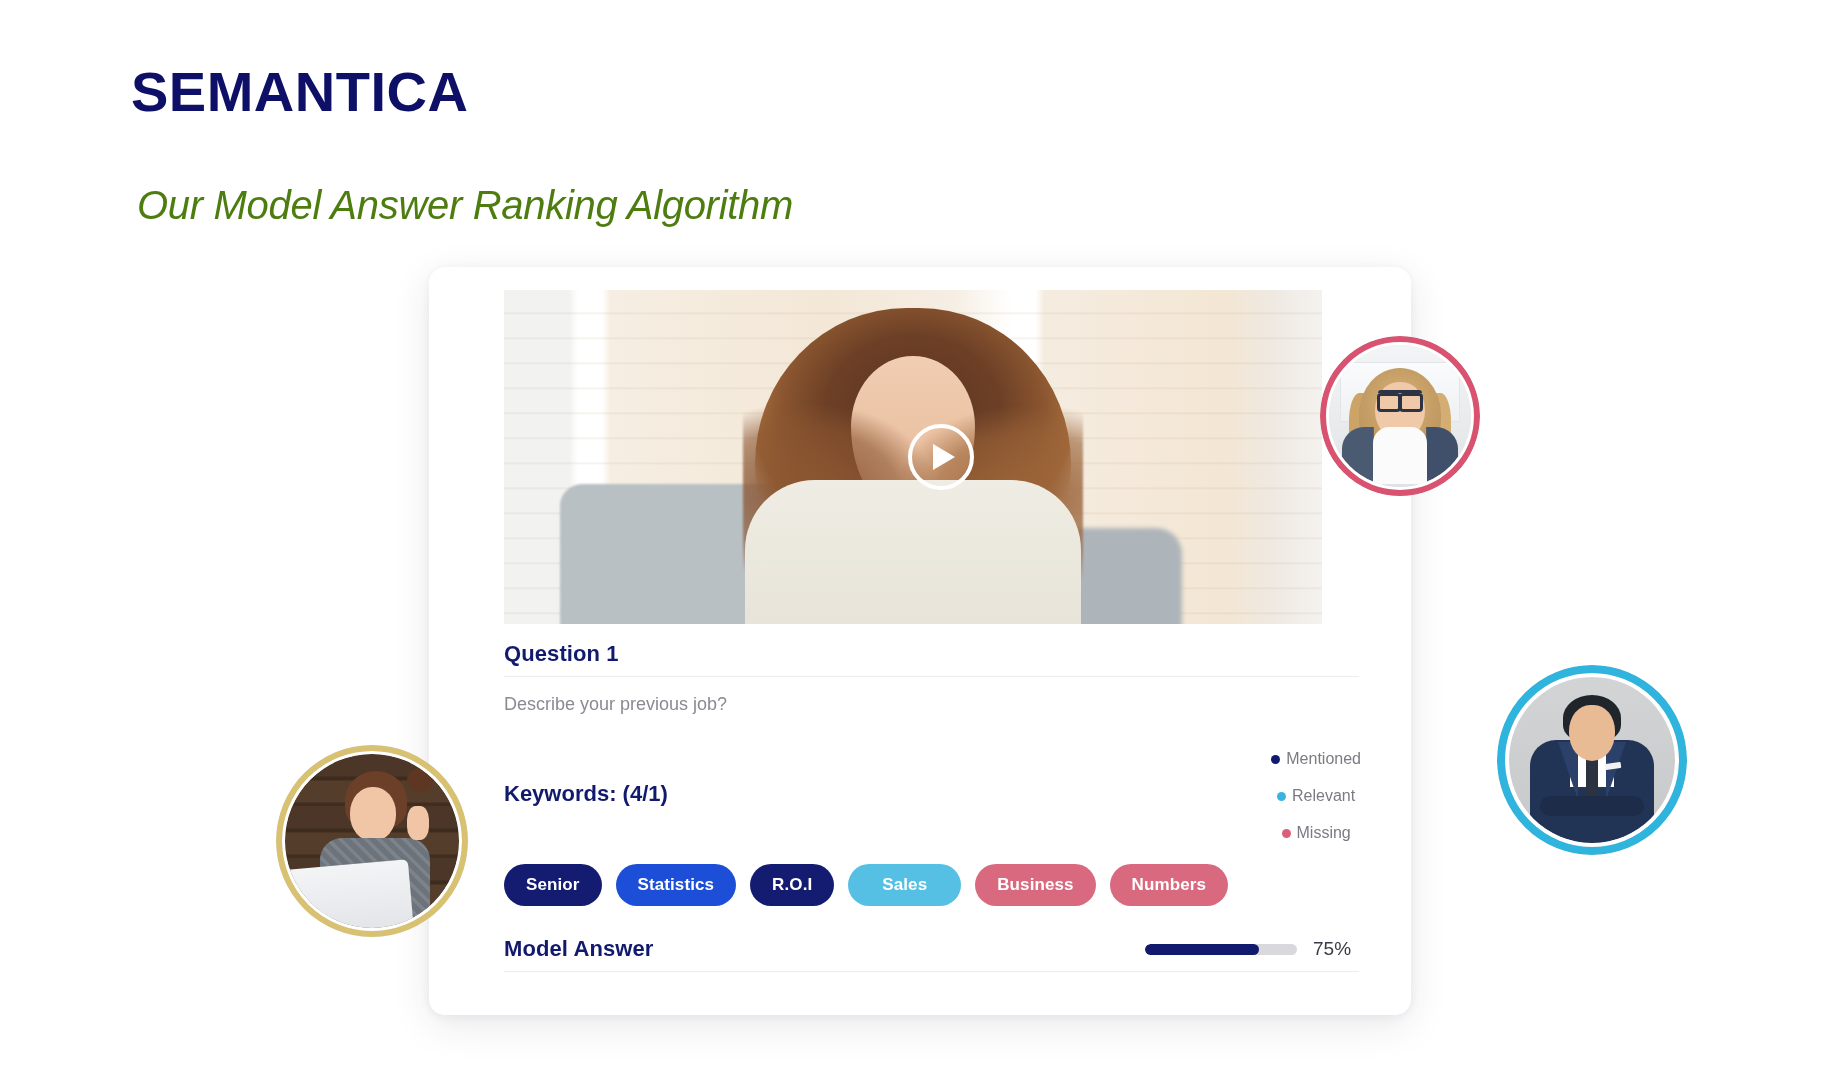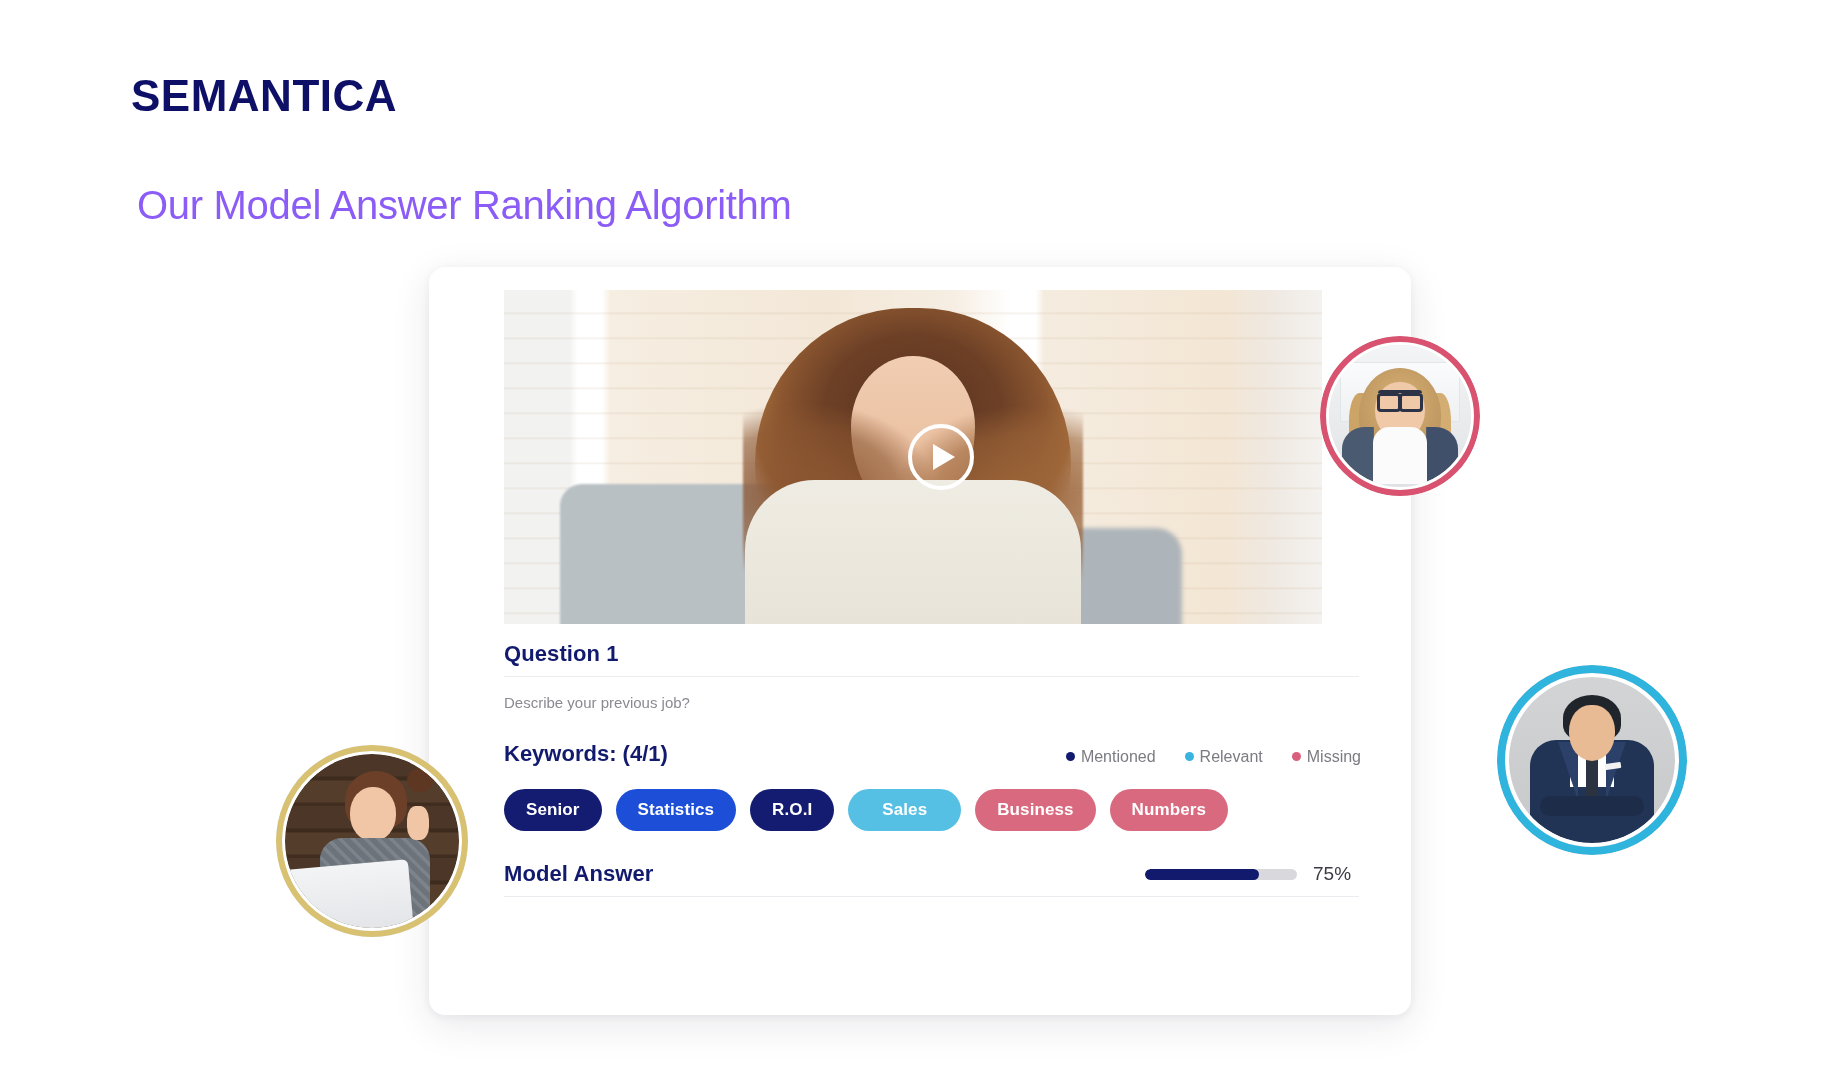--- a/index.html
+++ b/index.html
@@ -15,38 +15,39 @@
     position: relative;
     overflow: hidden;
     font-family: "Liberation Sans", sans-serif;
     -webkit-font-smoothing: antialiased;
   }
 
   
   .brand {
     position: absolute;
     left: 131px;
-    top: 74px;
+    top: 64px;
     font-family: "Liberation Sans", sans-serif;
-    font-size: 44px;
+    font-size: 56px;
     font-weight: 700;
     letter-spacing: 0.5px;
     color: #0d1066;
     line-height: 1;
   }
   .page-title {
     position: absolute;
     left: 137px;
     top: 182px;
     font-family: "Liberation Sans", sans-serif;
     font-size: 40px;
     font-weight: 400;
-    color: #8b5cf6;
+    color: #4d7c0f;
     letter-spacing: -0.3px;
     line-height: 1.15;
+    font-style: italic;
   }
 
   
   .card {
     position: absolute;
     left: 429px;
     top: 267px;
     width: 982px;
     height: 748px;
     background: #ffffff;
@@ -208,41 +209,42 @@
     color: #121a6e;
     letter-spacing: 0.1px;
   }
   .hr {
     height: 1px;
     background: #ececf0;
     margin: 9px 52px 0 75px;
   }
   .question-text {
     padding: 17px 52px 0 75px;
-    font-size: 15px;
+    font-size: 18px;
     color: #8a8a92;
     font-weight: 400;
   }
 
   .kw-row {
     display: flex;
     align-items: center;
     justify-content: space-between;
     padding: 30px 50px 0 75px;
   }
   .kw-title {
     font-size: 22px;
     font-weight: 700;
     color: #121a6e;
   }
   .legend {
     display: flex;
     align-items: center;
-    gap: 29px;
+    gap: 19px;
     padding-top: 5px;
+    flex-direction: column;
   }
   .legend-item {
     display: flex;
     align-items: center;
     gap: 6px;
     font-size: 16px;
     color: #7b7b83;
   }
   .dot { width: 9px; height: 9px; border-radius: 50%; display: inline-block; }
 

